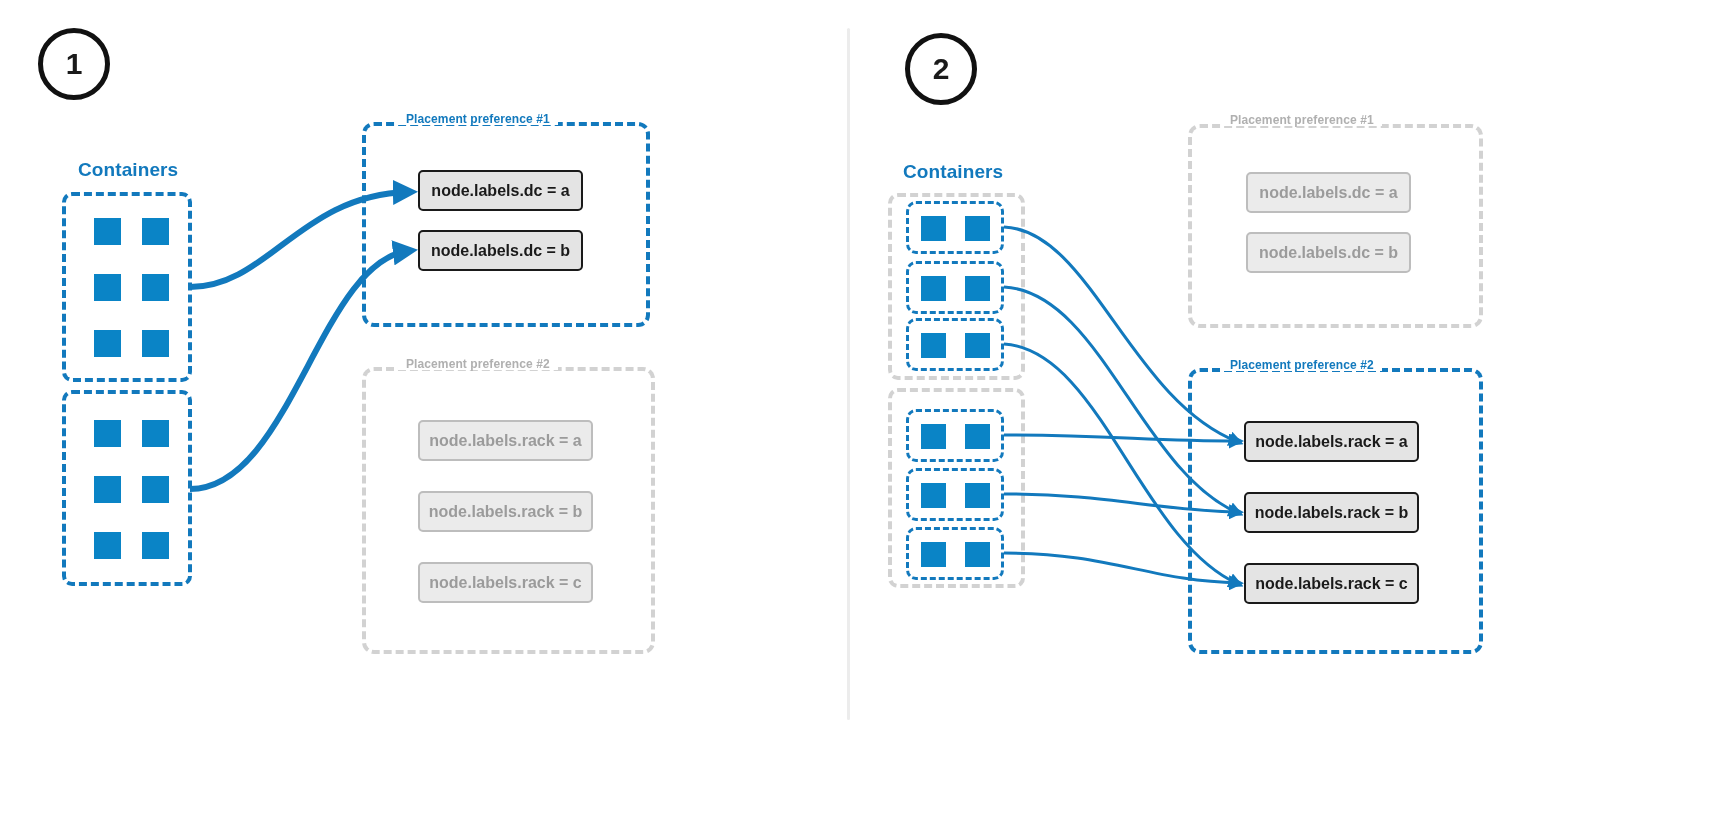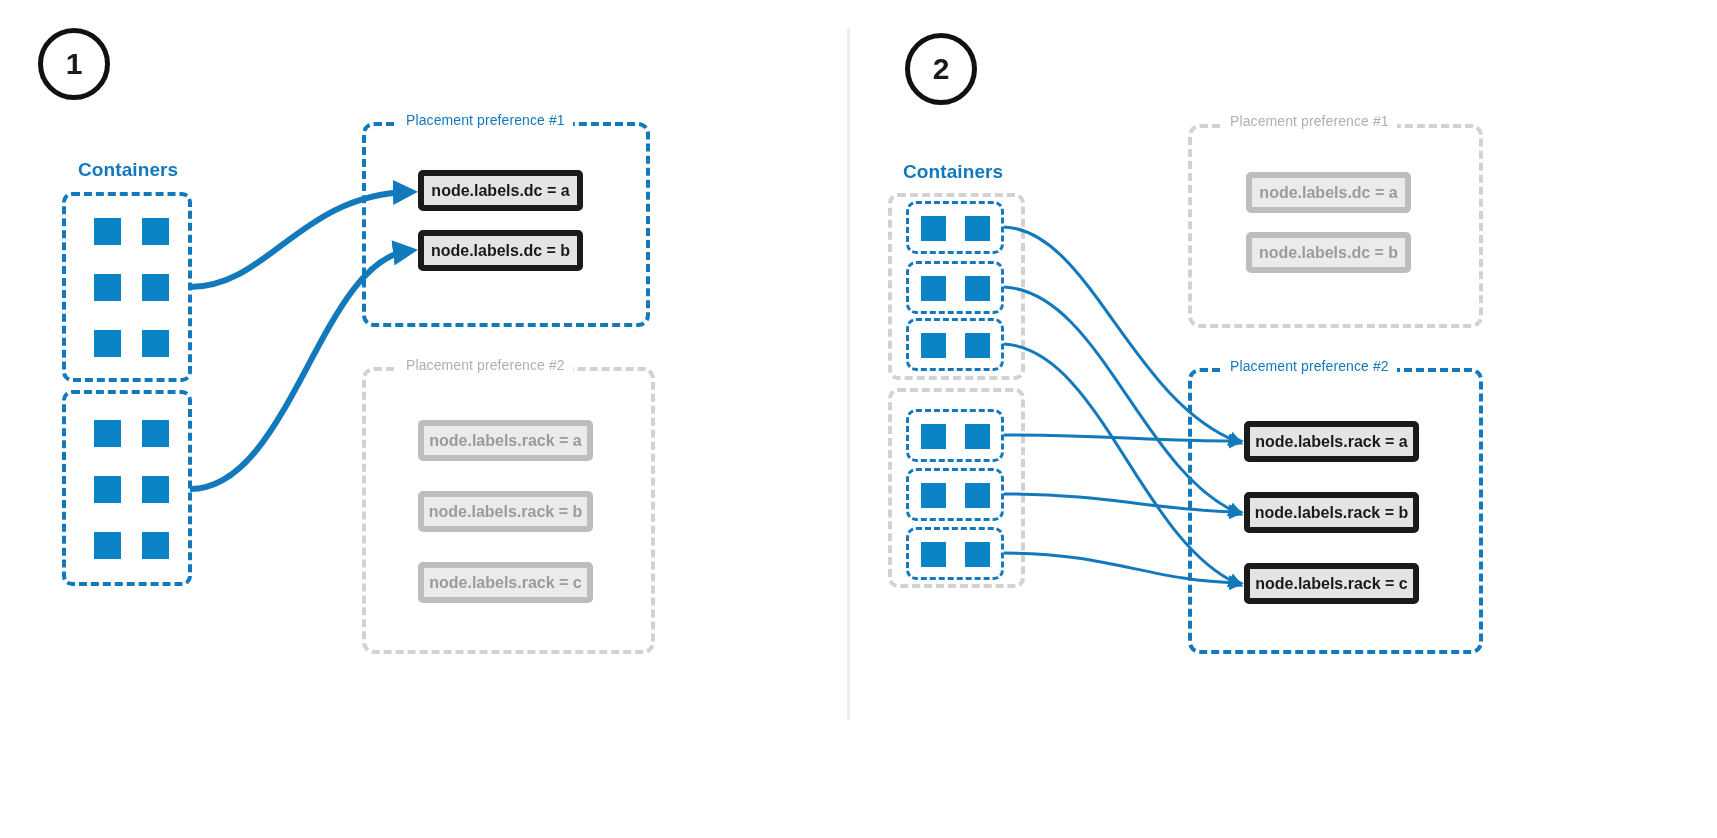--- a/index.html
+++ b/index.html
@@ -49,21 +49,21 @@
     font-size: 19px;
     font-weight: 700;
     letter-spacing: .1px;
     background: #ffffff;
     padding: 0 8px;
     white-space: nowrap;
     line-height: 1;
   }
   .group-label.blue  { color: #1279bd; }
   .group-label.gray  { color: #b0b0b0; font-weight: 600; }
-  .group-label.prefhdr { font-size: 14px; font-weight: 400; }
+  .group-label.prefhdr { font-size: 12px; font-weight: 700; }
 
   
   .dgroup {
     position: absolute;
     box-sizing: border-box;
     border-radius: 10px;
     border: 4px dashed #1279bd;
     background: transparent;
   }
   .dgroup.gray   { border-color: #d2d2d2; border-width: 4px; }
@@ -78,21 +78,21 @@
   }
 
   
   .chip {
     position: absolute;
     box-sizing: border-box;
     display: flex;
     align-items: center;
     justify-content: center;
     background: #e6e6e6;
-    border: 6px solid #1d4ed8;
+    border: 2px solid #1d4ed8;
     border-radius: 5px;
     font-size: 16px;
     font-weight: 700;
     color: #1a1a1a;
     white-space: nowrap;
   }
   .chip.active {
     border-color: #1a1a1a;
     background: #e4e4e4;
   }

